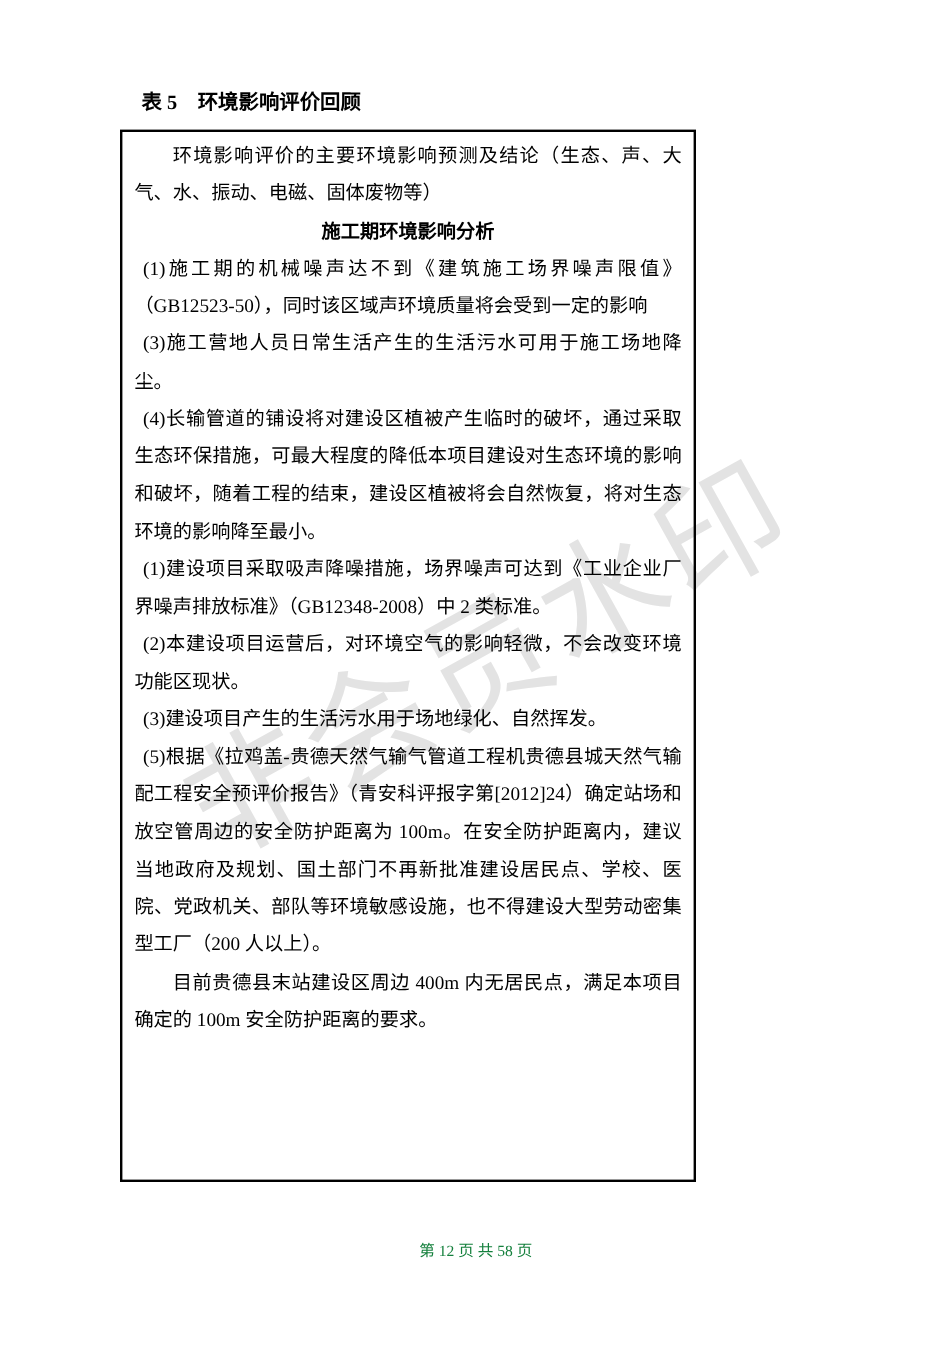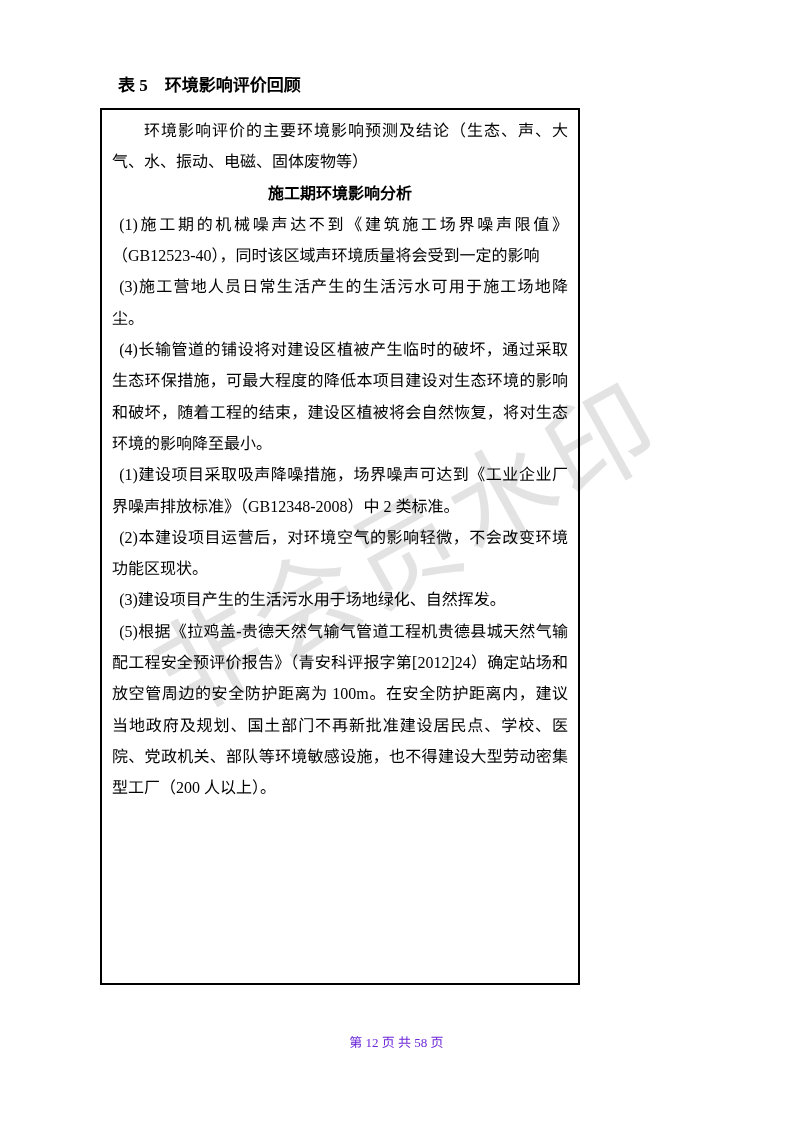--- a/index.html
+++ b/index.html
@@ -65,51 +65,52 @@
     text-align: center;
   }
   .footer {
     position: absolute;
     left: 0;
     top: 1034px;
     width: 793px;
     text-align: center;
     font-size: 13px;
     line-height: 18px;
-    color: #6d28d9;
+    color: #15803d;
     z-index: 1;
   }
 </style>
 </head>
 <body>
 
 <div class="page">
 
   <div class="watermark">非会员水印</div>
 
   <div class="content">
 
     <div class="caption">表 5　环境影响评价回顾</div>
 
     <div class="doc-table">
 
       <p class="para indent2">环境影响评价的主要环境影响预测及结论（生态、声、大气、水、振动、电磁、固体废物等）</p>
 
       <p class="para sec-heading">施工期环境影响分析</p>
 
-      <p class="para item">(1)施工期的机械噪声达不到《建筑施工场界噪声限值》（GB12523-40），同时该区域声环境质量将会受到一定的影响</p>
+      <p class="para item">(1)施工期的机械噪声达不到《建筑施工场界噪声限值》（GB12523-50），同时该区域声环境质量将会受到一定的影响</p>
       <p class="para item">(3)施工营地人员日常生活产生的生活污水可用于施工场地降尘。</p>
       <p class="para item">(4)长输管道的铺设将对建设区植被产生临时的破坏，通过采取生态环保措施，可最大程度的降低本项目建设对生态环境的影响和破坏，随着工程的结束，建设区植被将会自然恢复，将对生态环境的影响降至最小。</p>
 
 
       <p class="para item">(1)建设项目采取吸声降噪措施，场界噪声可达到《工业企业厂界噪声排放标准》（GB12348-2008）中 2 类标准。</p>
       <p class="para item">(2)本建设项目运营后，对环境空气的影响轻微，不会改变环境功能区现状。</p>
       <p class="para item">(3)建设项目产生的生活污水用于场地绿化、自然挥发。</p>
       <p class="para item">(5)根据《拉鸡盖-贵德天然气输气管道工程机贵德县城天然气输配工程安全预评价报告》（青安科评报字第[2012]24）确定站场和放空管周边的安全防护距离为 100m。在安全防护距离内，建议当地政府及规划、国土部门不再新批准建设居民点、学校、医院、党政机关、部队等环境敏感设施，也不得建设大型劳动密集型工厂（200 人以上）。</p>
 
+      <p class="para indent2">目前贵德县末站建设区周边 400m 内无居民点，满足本项目确定的 100m 安全防护距离的要求。</p>
 
     </div>
 
   </div>
 
   <div class="footer">第 12 页 共 58 页</div>
 
 </div>
 
 </body></html>

